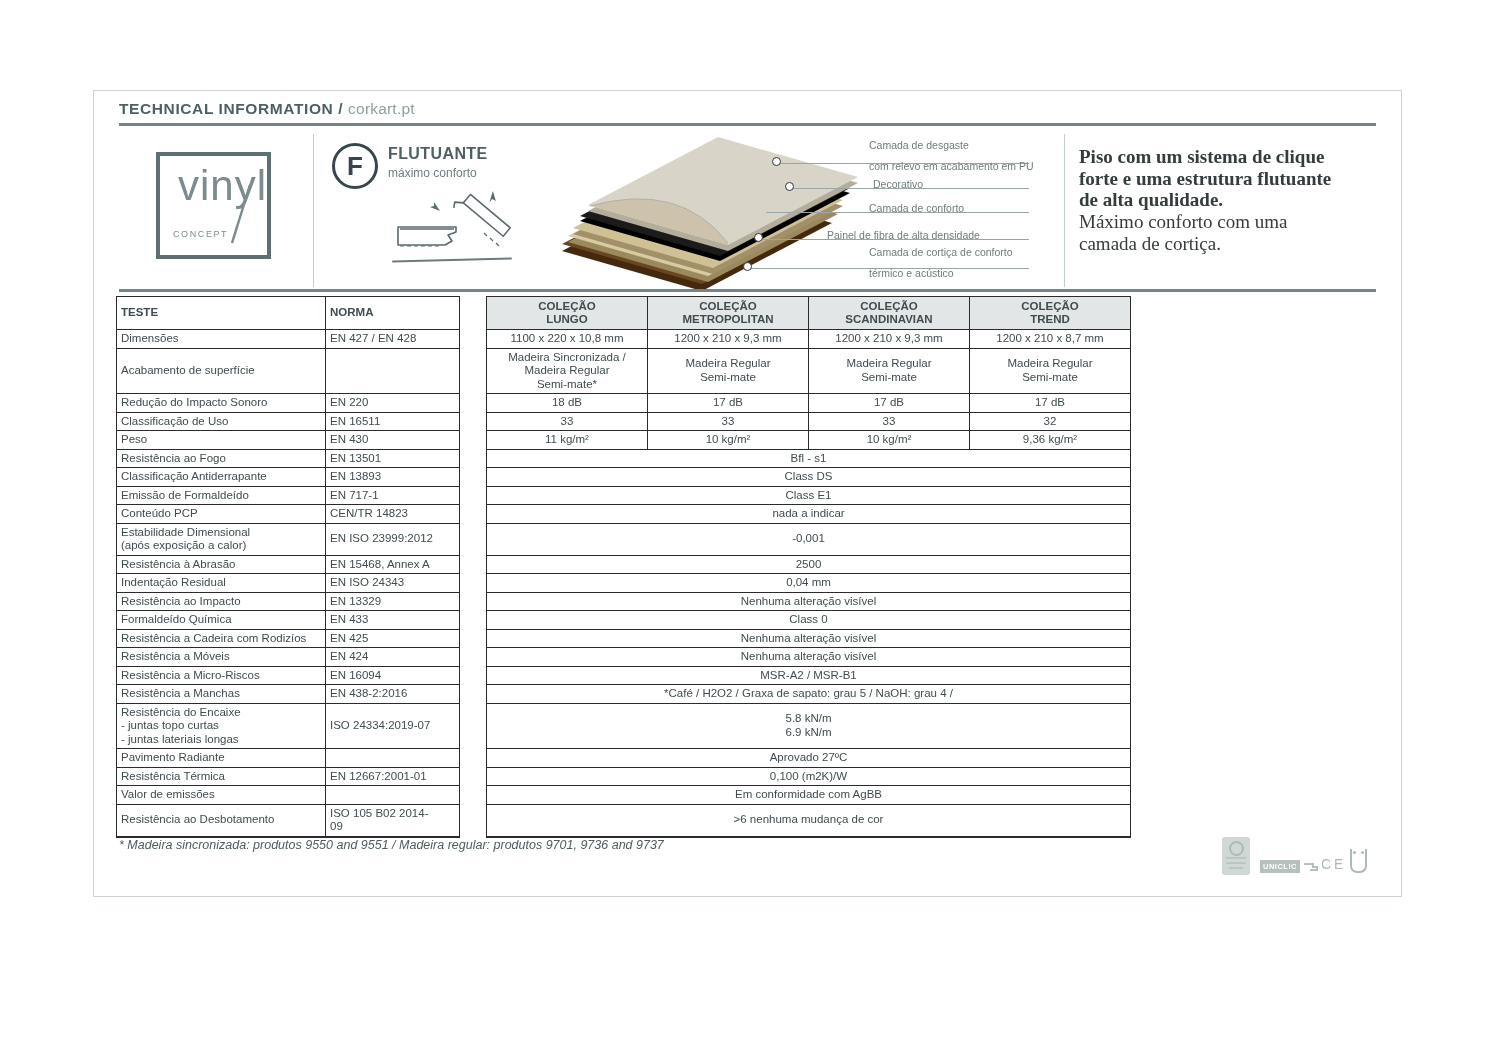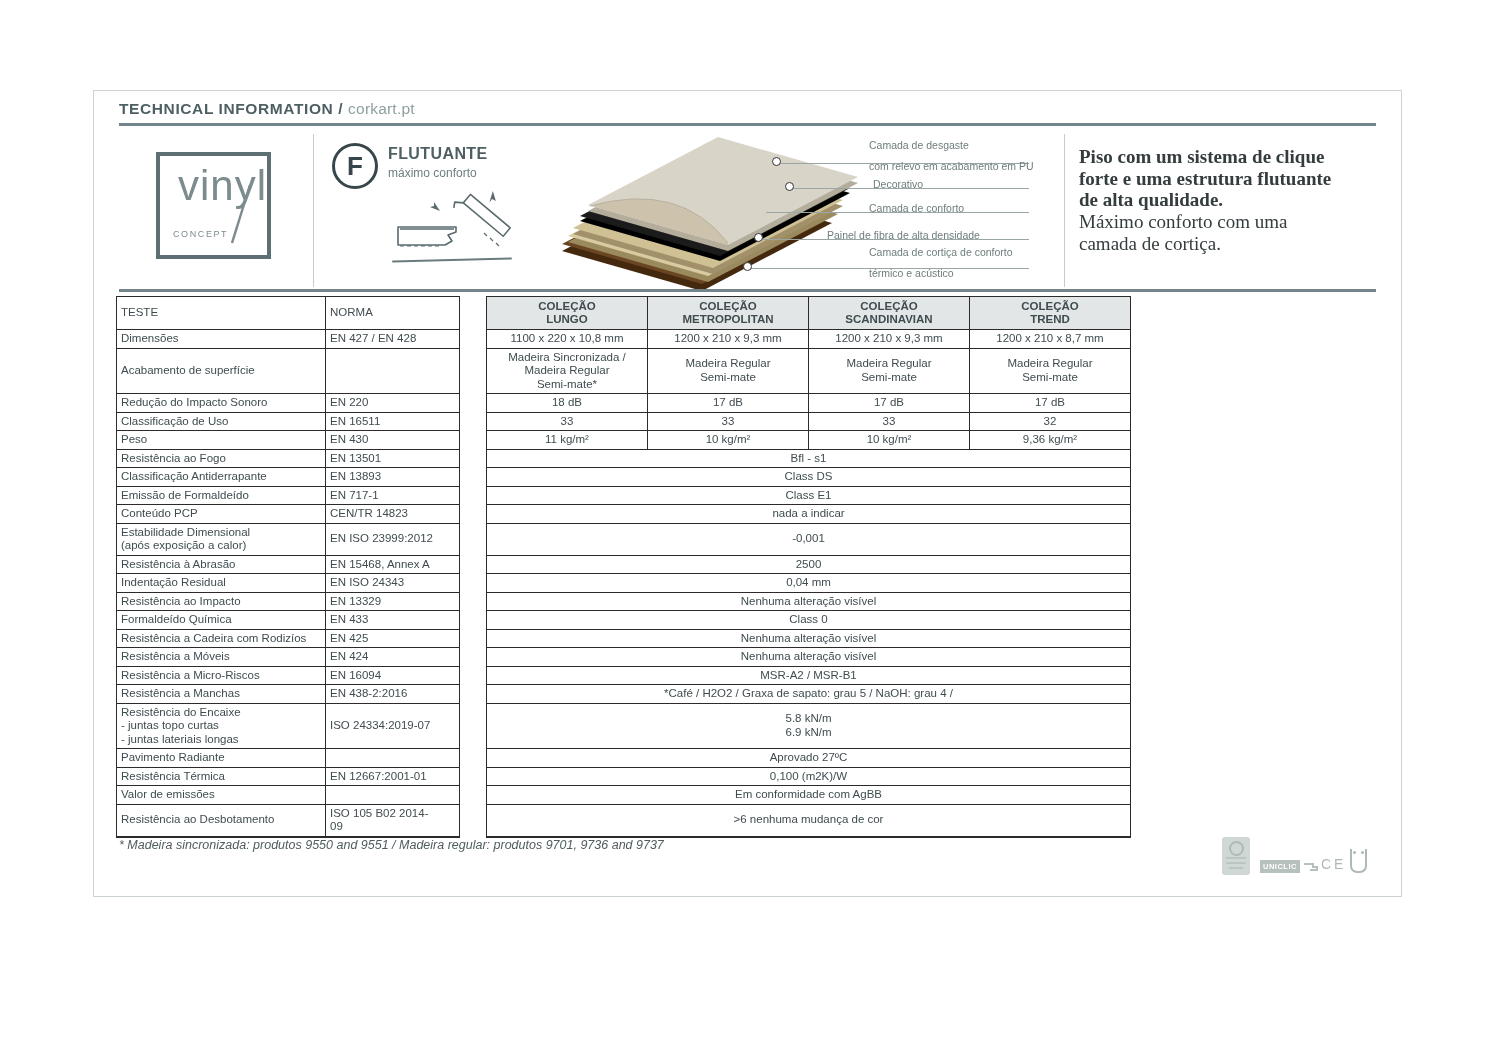--- a/index.html
+++ b/index.html
@@ -45,21 +45,21 @@
 
   
   .spec-table{left:22px;top:205px;border-collapse:collapse;table-layout:fixed;}
   .spec-table th,.spec-table td{border:1px solid #2b2b2b;font-size:11.5px;line-height:13.5px;
       padding:2px 4px;vertical-align:middle;color:#3f4c4f;}
   .c-teste{width:200px;text-align:left;padding-left:6px;border-left-width:2px;}
   .c-norma{width:125px;text-align:left;padding-left:6px;border-right-width:2px;}
   .c-gap{width:18px;border:none !important;background:transparent;padding:0;}
   .c-col{width:152px;text-align:center;}
   .v-first{border-left-width:2px;} .v-last{border-right-width:2px;}
-  .th-left{background:#ffffff;font-weight:normal;height:28px;border-top-width:2px;}
+  .th-left{background:#ffffff;font-weight:bold;height:28px;border-top-width:2px;}
   .th-col{background:#e3e6e6;font-weight:bold;text-align:center;height:28px;border-top-width:2px;}
   .row-last td{border-bottom-width:2px;}
   td.c-val{text-align:center;}
   td.clip{overflow:hidden;max-height:24px;}
 
   
   .footnote{left:25px;top:747px;font-size:12.5px;font-style:italic;color:#4f5c60;}
 
   
   .gg-badge{left:1128px;top:746px;width:28px;height:38px;background:#cfd8d4;border-radius:3px;}

